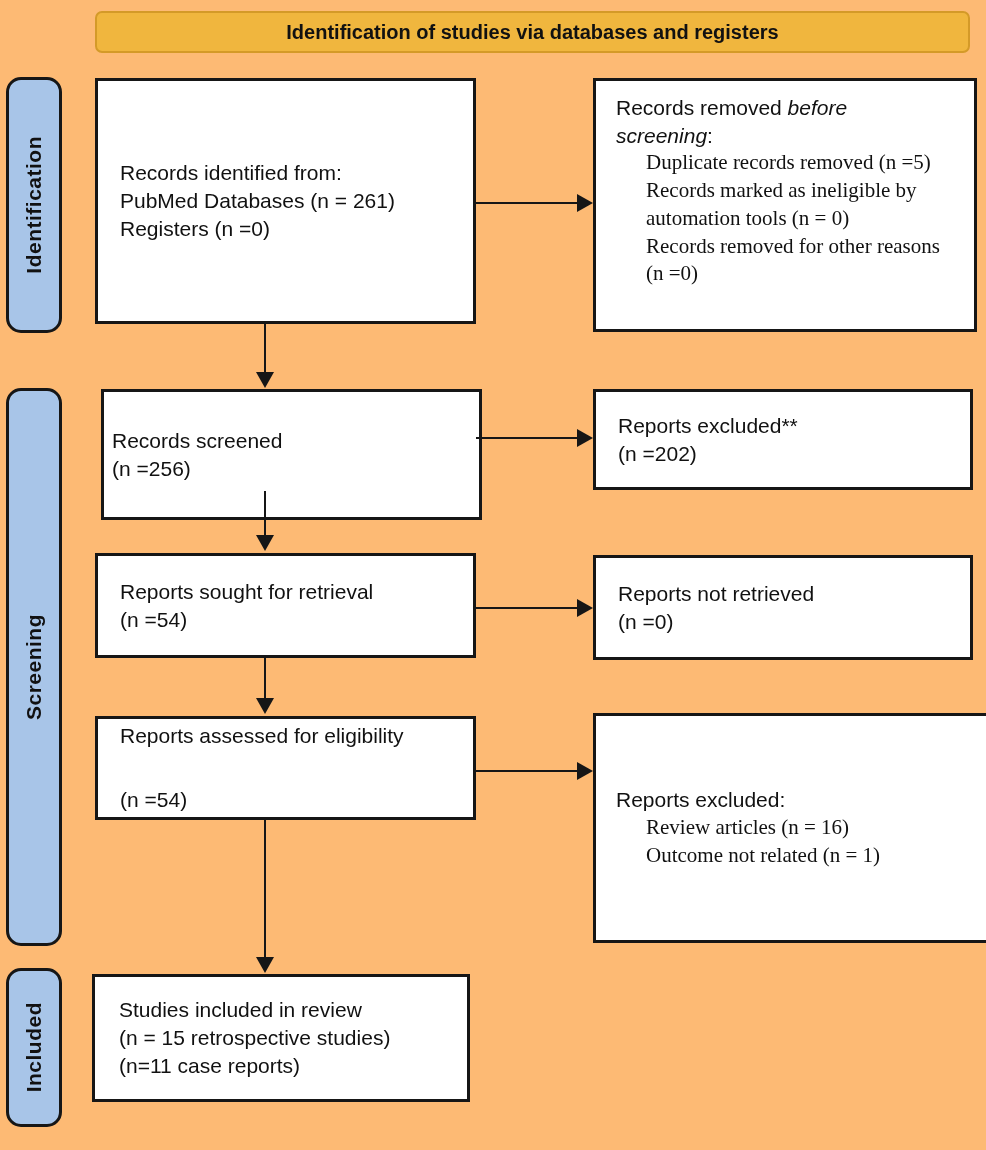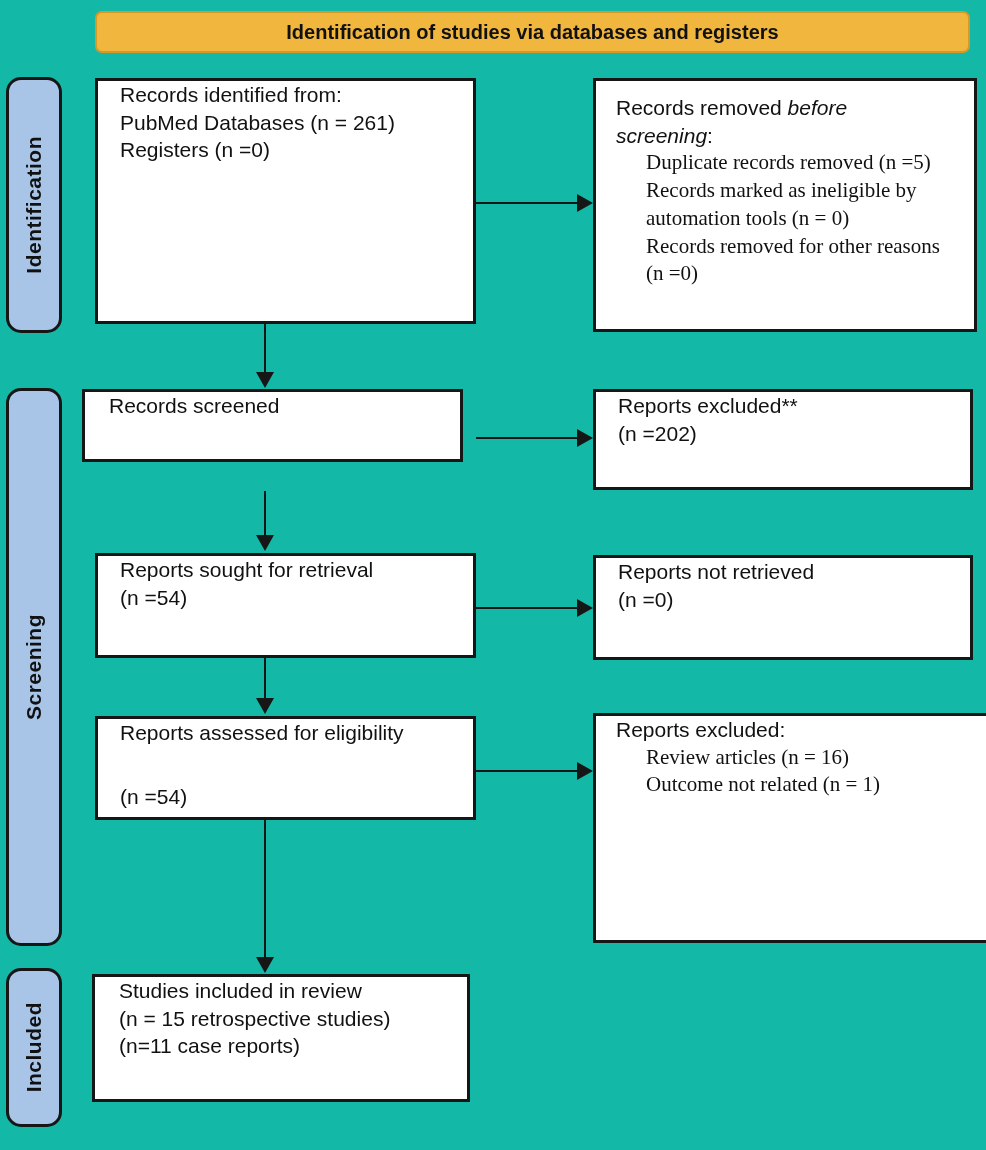--- a/index.html
+++ b/index.html
@@ -1,20 +1,20 @@
 <!DOCTYPE html>
 <html><head>
 <meta charset="utf-8">
 <style>
   html, body { margin: 0; padding: 0; background: #ffffff; }
   .canvas {
     position: relative;
     width: 986px;
     height: 1150px;
-    background: #14b8a6;
+    background: #fdba74;
     font-family: "Liberation Sans", "DejaVu Sans", sans-serif;
     color: #111111;
     overflow: hidden;
   }
 
   
   .banner {
     position: absolute;
     left: 95px; top: 11px; width: 875px; height: 42px;
     background: #F0B63E;
@@ -49,29 +49,29 @@
   
   .box {
     position: absolute;
     background: #ffffff;
     border: 3px solid #161616;
     box-sizing: border-box;
     font-size: 21px;
     line-height: 1.32;
     display: flex;
     flex-direction: column;
-    justify-content: flex-start;
+    justify-content: center;
   }
   .box .line { white-space: nowrap; }
   .box .item { padding-left: 30px; font-family: Liberation Serif, serif; }
 
   .box-identified       { left: 95px;  top: 78px;  width: 381px; height: 246px; padding: 0 14px 0 22px; }
   .box-removed          { left: 593px; top: 78px;  width: 384px; height: 254px; padding: 13px 14px 0 20px; justify-content: flex-start; }
   .box-removed .line    { white-space: normal; }
-  .box-screened         { left: 82px;  top: 389px; width: 381px; height: 73px; padding: 0 14px 0 24px; }
+  .box-screened         { left: 101px;  top: 389px; width: 381px; height: 131px; padding: 0 14px 0 8px; }
   .box-records-excluded { left: 593px; top: 389px; width: 380px; height: 101px; padding: 0 14px 0 22px; }
   .box-sought           { left: 95px;  top: 553px; width: 381px; height: 105px; padding: 0 14px 0 22px; }
   .box-not-retrieved    { left: 593px; top: 555px; width: 380px; height: 105px; padding: 0 14px 0 22px; }
   .box-assessed         { left: 95px;  top: 716px; width: 381px; height: 104px; padding: 0 14px 0 22px; gap: 36px; }
   .box-reports-excluded { left: 593px; top: 713px; width: 440px; height: 230px; padding: 0 14px 0 20px; }
   .box-included-final   { left: 92px;  top: 974px; width: 378px; height: 128px; padding: 0 14px 0 24px; }
 
   
   .hline { position: absolute; height: 2px; background: #161616; }
   .vline { position: absolute; width: 2px; background: #161616; }
@@ -116,20 +116,21 @@
   <div class="box box-removed">
     <div class="line"><span>Records removed </span><em>before</em></div>
     <div class="line"><em>screening</em><span>:</span></div>
     <div class="item">Duplicate records removed (n =5)</div>
     <div class="item">Records marked as ineligible by automation tools (n = 0)</div>
     <div class="item">Records removed for other reasons (n =0)</div>
   </div>
 
   <div class="box box-screened">
     <div class="line">Records screened</div>
+    <div class="line">(n =256)</div>
   </div>
 
   <div class="box box-records-excluded">
     <div class="line">Reports excluded**</div>
     <div class="line">(n =202)</div>
   </div>
 
   <div class="box box-sought">
     <div class="line">Reports sought for retrieval</div>
     <div class="line">(n =54)</div>

